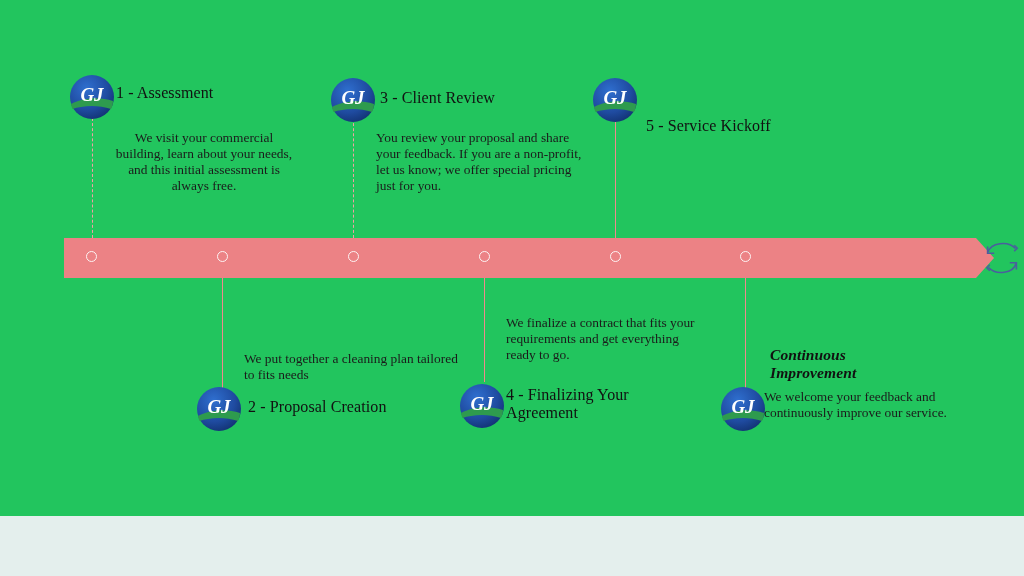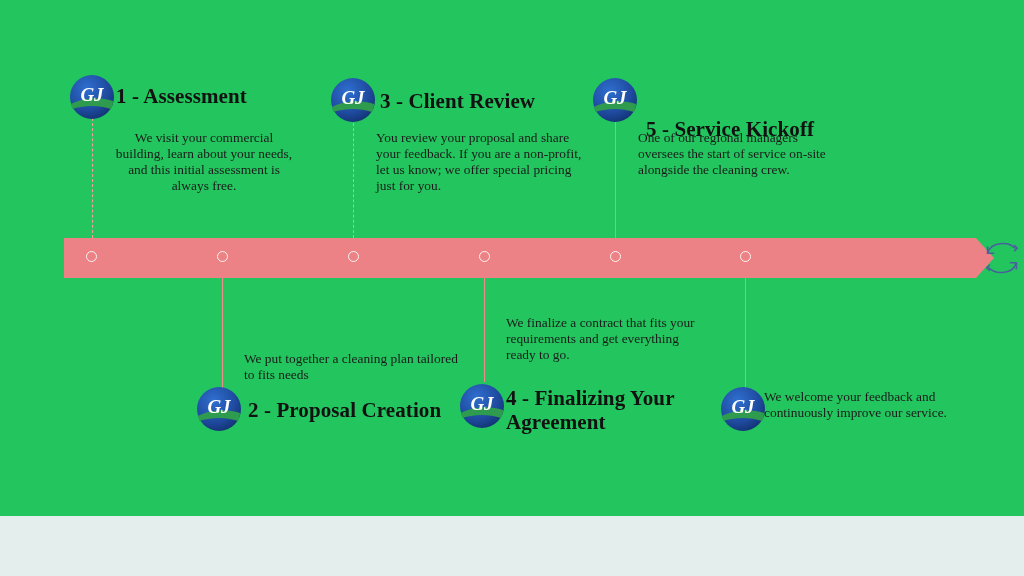--- a/index.html
+++ b/index.html
@@ -77,22 +77,22 @@
   .logo {
     position: absolute;
     width: 46px;
     height: 46px;
   }
   .logo svg { display: block; width: 46px; height: 46px; }
 
   
   .step-title {
     position: absolute;
-    font-weight: bold;
-    font-size: 21px;
+    font-weight: normal;
+    font-size: 16px;
     color: #111111;
     line-height: 1.15;
     letter-spacing: 0.1px;
     white-space: pre-line;
   }
   .step-desc {
     position: absolute;
     font-size: 13.4px;
     color: #1b1b1b;
     line-height: 1.20;
@@ -185,24 +185,24 @@
   <div class="step-title" style="left:506px; top:386px; width:180px;">4 - Finalizing Your Agreement</div>
 
   <div class="logo" style="left:592px; top:77px;">
     <svg viewBox="0 0 46 46" xmlns="http://www.w3.org/2000/svg">
       <circle cx="23" cy="23" r="22" fill="url(#lg1)"></circle>
       <path d="M2 30 C12 24, 30 22, 44 27 C44 30, 43 33, 42 35 C28 30, 12 32, 3.5 35 C2.8 33.5, 2.2 31.8, 2 30 Z" fill="#2e9b4e"></path>
       <text x="23" y="27" font-family="Liberation Serif, serif" font-style="italic" font-weight="bold" font-size="19" fill="#ffffff" text-anchor="middle">GJ</text>
     </svg>
   </div>
   <div class="step-title" style="left:646px; top:89px;margin-top:28px;">5 - Service Kickoff</div>
-  <div class="step-desc" style="left:638px; top:130px; width:200px;">One of our regional managers oversees the start of service on-site alongside the cleaning crew.</div>
 
   <div class="logo" style="left:720px; top:386px;">
     <svg viewBox="0 0 46 46" xmlns="http://www.w3.org/2000/svg">
       <circle cx="23" cy="23" r="22" fill="url(#lg1)"></circle>
       <path d="M2 30 C12 24, 30 22, 44 27 C44 30, 43 33, 42 35 C28 30, 12 32, 3.5 35 C2.8 33.5, 2.2 31.8, 2 30 Z" fill="#2e9b4e"></path>
       <text x="23" y="27" font-family="Liberation Serif, serif" font-style="italic" font-weight="bold" font-size="19" fill="#ffffff" text-anchor="middle">GJ</text>
     </svg>
   </div>
+  <div class="step-title italic-title" style="left:770px; top:346px; width:150px;">Continuous Improvement</div>
   <div class="step-desc" style="left:764px; top:389px; width:200px;"> We welcome your feedback and continuously improve our service.</div>
 
 </div>
 
 </body></html>

